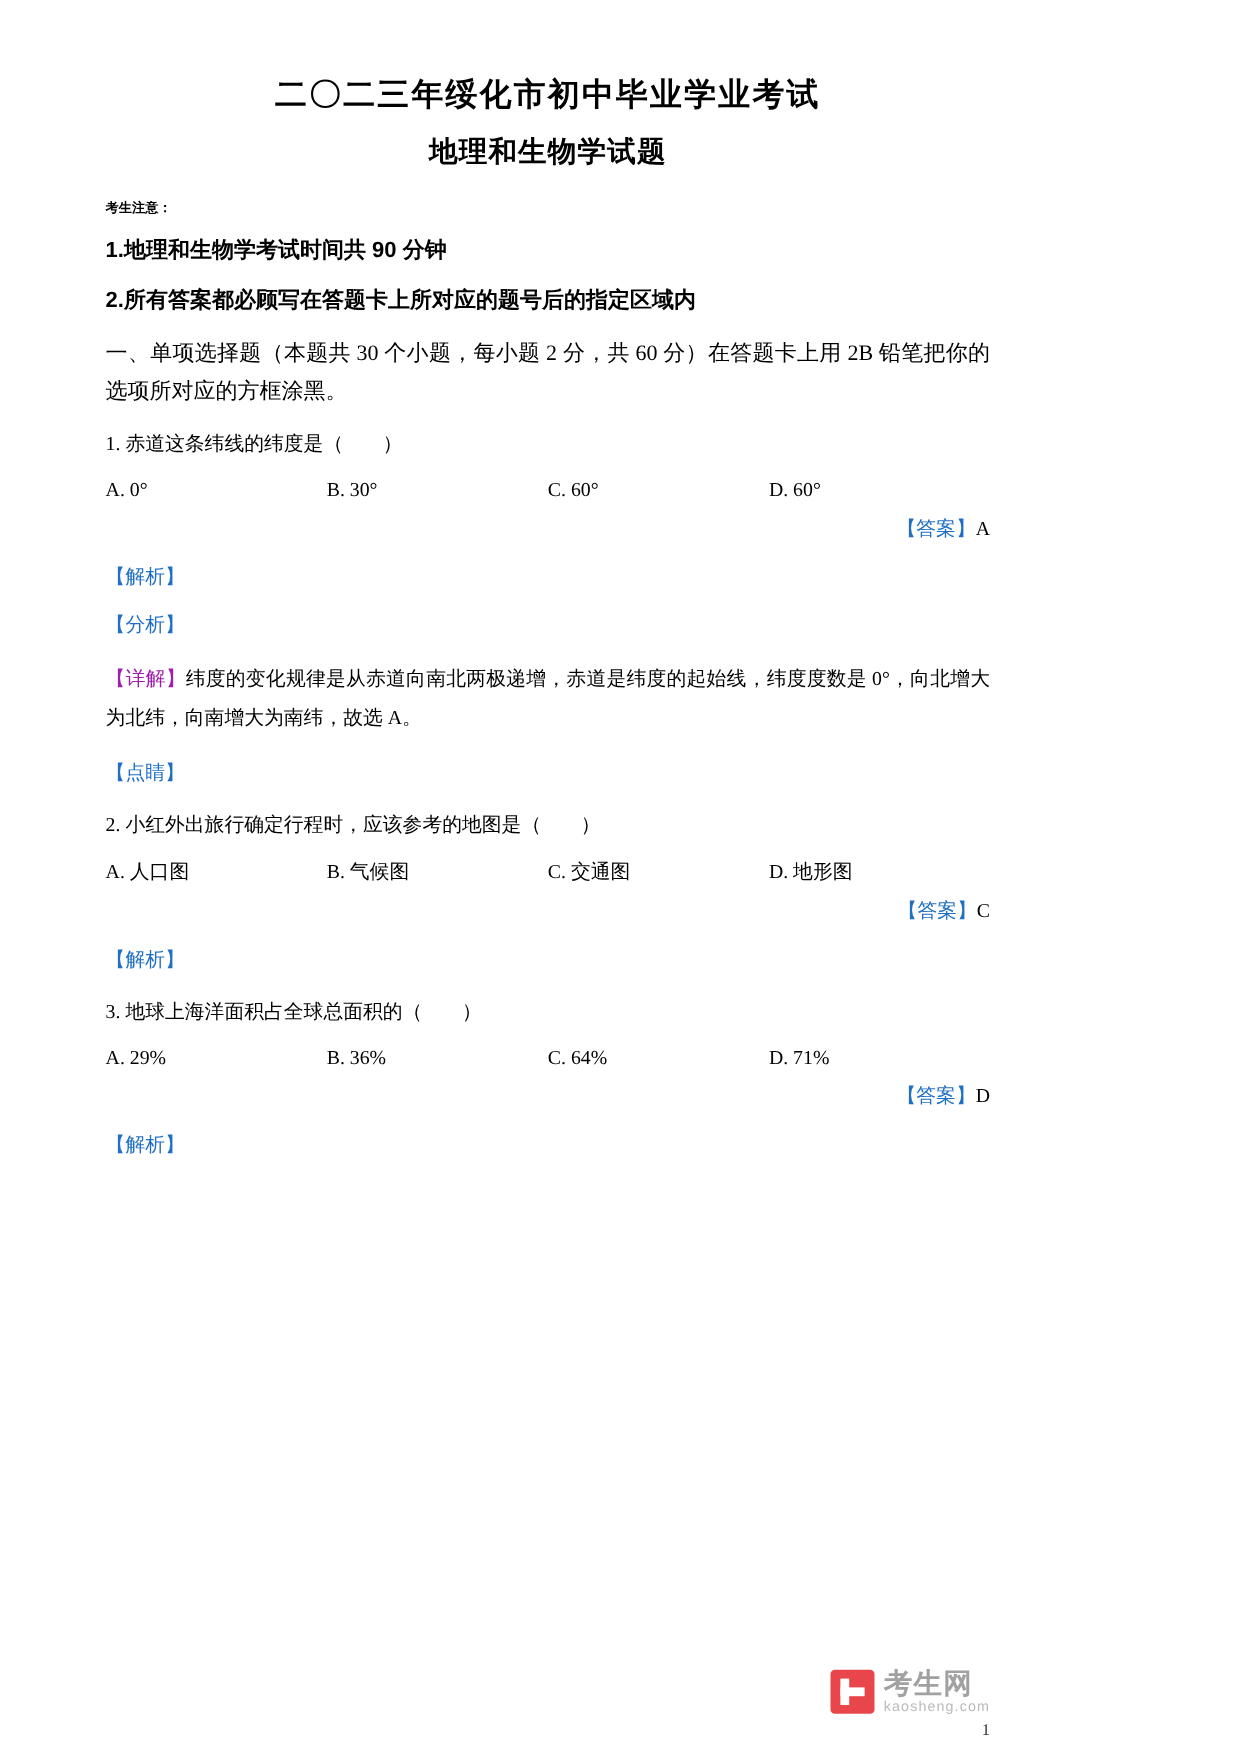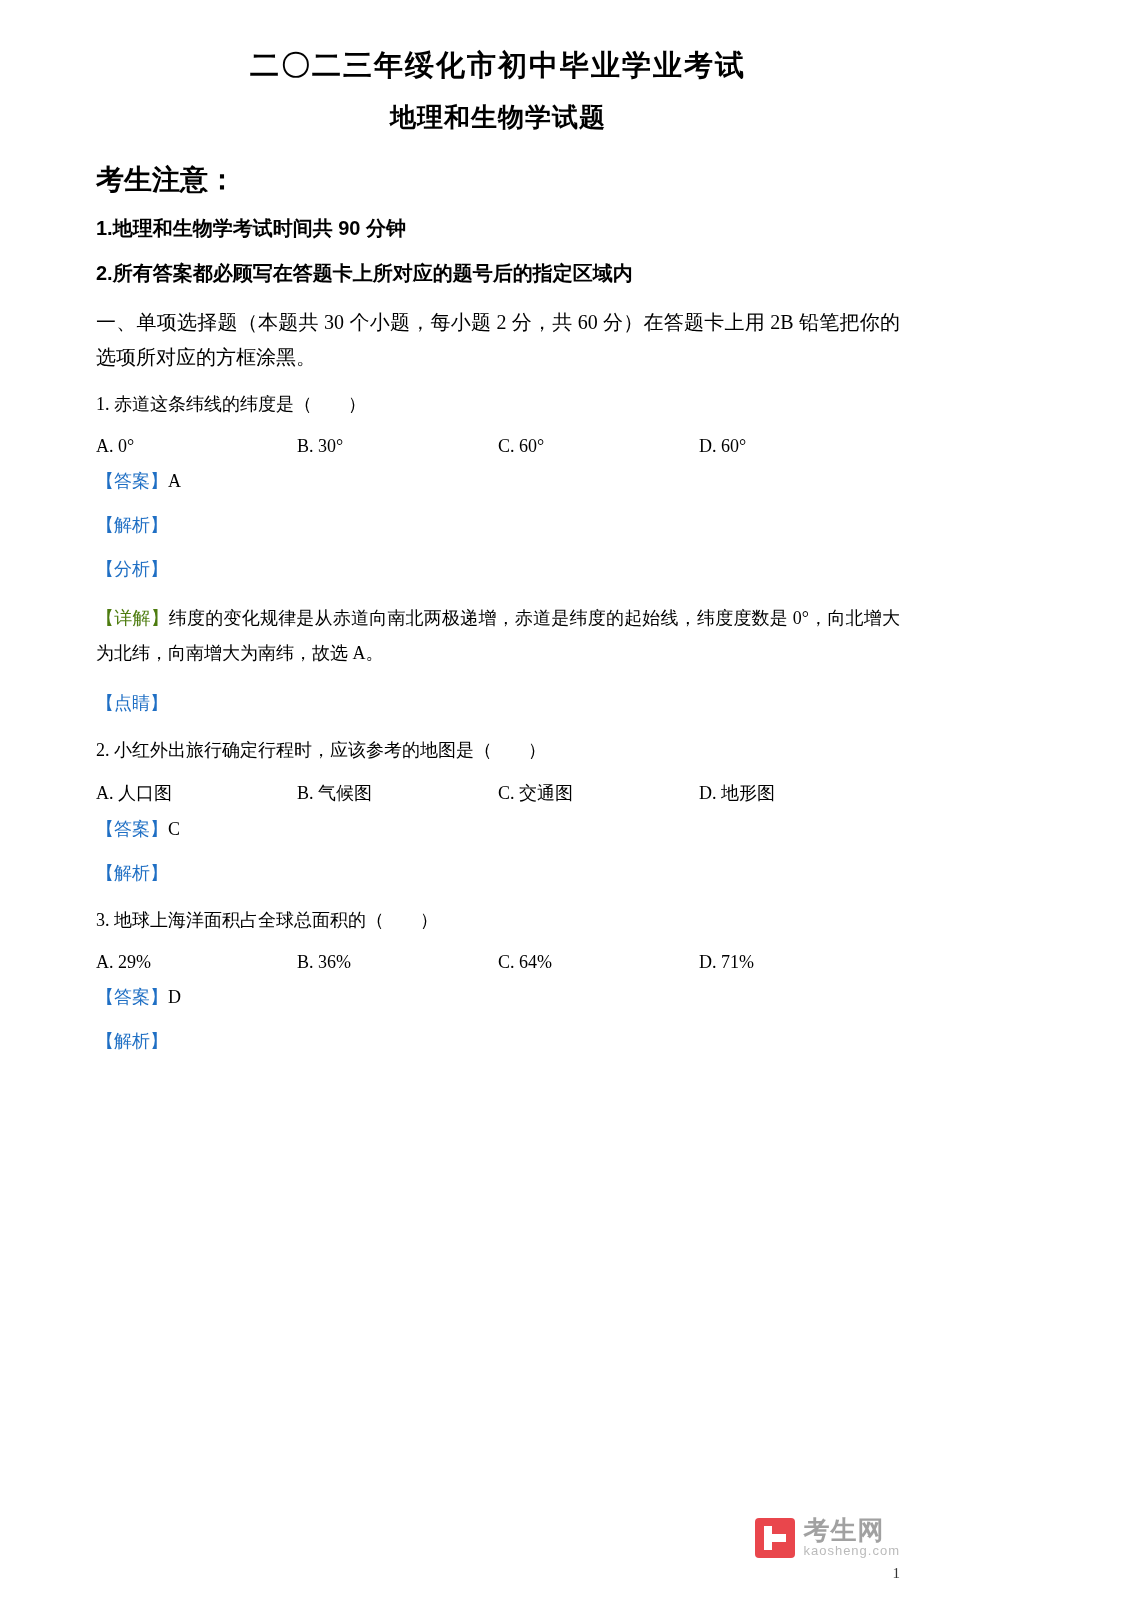--- a/index.html
+++ b/index.html
@@ -12,40 +12,40 @@
     min-height: 1600px;
     font-family: "Liberation Serif", "DejaVu Serif", serif;
     color: #000000;
     position: relative;
   }
   .page {
     position: relative;
     width: 996px;
     min-height: 1600px;
     box-sizing: border-box;
-    padding: 46px 96px 40px 96px;
+    padding: 66px 96px 40px 96px;
   }
   .title-main {
     text-align: center;
     font-size: 29px;
     font-weight: bold;
     letter-spacing: 2px;
     margin: 0 0 14px 0;
     font-family: "Liberation Sans", sans-serif;
   }
   .title-sub {
     text-align: center;
     font-size: 26px;
     font-weight: bold;
     letter-spacing: 1px;
     margin: 0 0 26px 0;
     font-family: "Liberation Sans", sans-serif;
   }
   .notice-head {
-    font-size: 28px;
+    font-size: 12px;
     margin: 0 0 16px 0;
     font-family: Liberation Mono, monospace;
     font-weight: 600;
   }
   .notice-line {
     font-size: 20px;
     margin: 0 0 18px 0;
     font-family: "Liberation Sans", sans-serif;
     font-weight: 600;
   }
@@ -79,40 +79,41 @@
     margin: 16px 0 12px 0;
     font-size: 18px;
   }
   .options .opt {
     flex: 0 0 25%;
     box-sizing: border-box;
   }
   .ans-line {
     font-size: 18px;
     margin: 12px 0;
+    text-align: right;
   }
   .tag {
     color: #1f6fc4;
   }
   .ans-val {
     color: #000;
   }
   .label-only {
     font-size: 18px;
     margin: 20px 0;
     color: #1f6fc4;
   }
   .explain {
     font-size: 18px;
     line-height: 1.95;
     margin: 12px 0;
     text-align: justify;
   }
   .explain .tag {
-    color: #4d7c0f;
+    color: #a21caf;
   }
   .page-number {
     position: absolute;
     right: 96px;
     bottom: 18px;
     font-size: 15px;
     color: #333;
   }
   .watermark {
     position: absolute;

